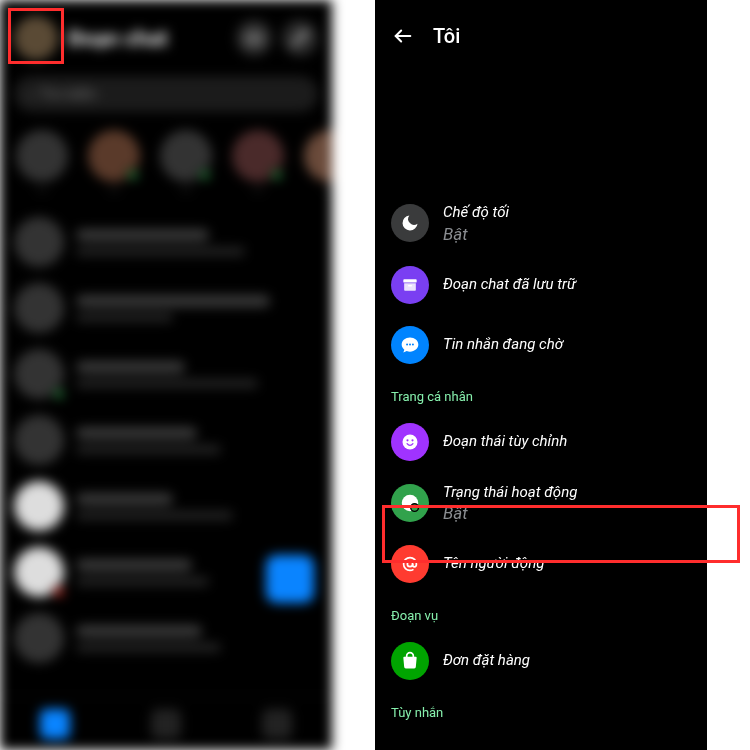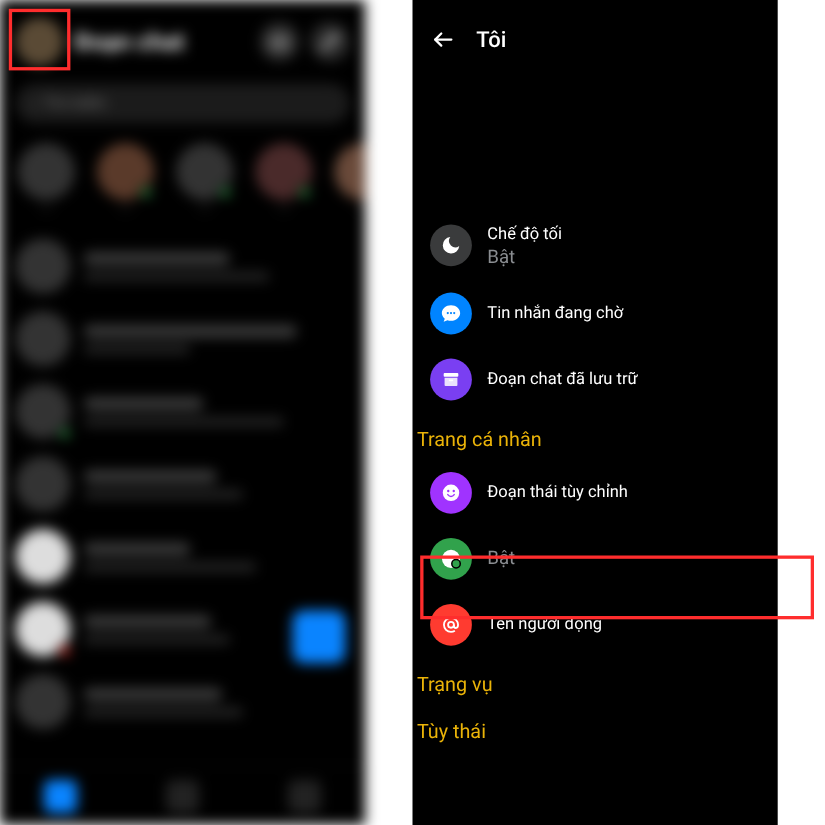--- a/index.html
+++ b/index.html
@@ -112,35 +112,35 @@
   padding: 22px 16px 12px 14px;
 }
 .back-arrow {
   width: 28px; height: 28px; display: flex; align-items: center; justify-content: center;
   font-size: 22px; color: #fff;
 }
 .settings-title { font-size: 20px; font-weight: 500; }
 
 .settings-body { padding: 130px 0 0 0; }
 .section-label {
-  color: #eab308; font-size: 18px;
-  padding: 14px 16px 8px 4px;
+  color: #86efac; font-size: 13px;
+  padding: 14px 16px 8px 16px;
 }
 
 .setting-row {
   display: flex; align-items: center; gap: 14px;
   padding: 11px 16px;
 }
 .setting-icon {
   width: 38px; height: 38px; border-radius: 50%;
   display: flex; align-items: center; justify-content: center;
   flex-shrink: 0;
 }
 .setting-icon svg { display: block; }
-.setting-text { display: flex; flex-direction: column; }
+.setting-text { display: flex; flex-direction: column; font-style: italic; }
 .setting-title { font-size: 15px; color: #fff; line-height: 1.3; }
 .setting-sub { font-size: 17px; color: #8a8d91; margin-top: 1px; }
 
 .ic-dark   { background: #3a3b3c; }
 .ic-blue   { background: #0084ff; }
 .ic-purple-dk { background: #7a3ff2; }
 .ic-purple { background: #a033ff; }
 .ic-green  { background: #31a24c; }
 .ic-red    { background: #ff3b30; }
 .ic-green2 { background: #00a400; }
@@ -277,46 +277,46 @@
             <path d="M21 12.79A9 9 0 1 1 11.21 3a7 7 0 0 0 9.79 9.79z"></path>
           </svg>
       </div>
       <div class="setting-text">
         <span class="setting-title">Chế độ tối</span>
         <span class="setting-sub">Bật</span>
       </div>
     </div>
 
     <div class="setting-row">
+      <div class="setting-icon ic-purple-dk">
+        <svg width="20" height="20" viewBox="0 0 24 24" fill="#fff">
+            <rect x="4" y="5" width="16" height="4" rx="1"></rect>
+            <path d="M5 10h14v8a1 1 0 0 1-1 1H6a1 1 0 0 1-1-1v-8z" opacity="0.85"></path>
+            <rect x="9.5" y="12" width="5" height="1.8" rx="0.9"></rect>
+          </svg>
+      </div>
+      <div class="setting-text">
+        <span class="setting-title">Đoạn chat đã lưu trữ</span>
+      </div>
+    </div>
+
+    <div class="setting-row">
       <div class="setting-icon ic-blue">
         <svg width="20" height="20" viewBox="0 0 24 24" fill="#fff">
             <path d="M12 3C6.5 3 2 6.8 2 11.5c0 2.4 1.2 4.6 3.2 6.1L4 21l4.1-1.7c1.2.4 2.5.7 3.9.7 5.5 0 10-3.8 10-8.5S17.5 3 12 3z"></path>
             <circle cx="8.5" cy="11.5" r="1.2" fill="#0084ff"></circle>
             <circle cx="12" cy="11.5" r="1.2" fill="#0084ff"></circle>
             <circle cx="15.5" cy="11.5" r="1.2" fill="#0084ff"></circle>
           </svg>
       </div>
       <div class="setting-text">
         <span class="setting-title">Tin nhắn đang chờ</span>
       </div>
     </div>
 
-    <div class="setting-row">
-      <div class="setting-icon ic-purple-dk">
-        <svg width="20" height="20" viewBox="0 0 24 24" fill="#fff">
-            <rect x="4" y="5" width="16" height="4" rx="1"></rect>
-            <path d="M5 10h14v8a1 1 0 0 1-1 1H6a1 1 0 0 1-1-1v-8z" opacity="0.85"></path>
-            <rect x="9.5" y="12" width="5" height="1.8" rx="0.9"></rect>
-          </svg>
-      </div>
-      <div class="setting-text">
-        <span class="setting-title">Đoạn chat đã lưu trữ</span>
-      </div>
-    </div>
-
     <div class="section-label">Trang cá nhân</div>
 
     <div class="setting-row">
       <div class="setting-icon ic-purple">
         <svg width="20" height="20" viewBox="0 0 24 24" fill="#fff">
             <circle cx="12" cy="12" r="9"></circle>
             <circle cx="9" cy="10" r="1.3" fill="#a033ff"></circle>
             <circle cx="15" cy="10" r="1.3" fill="#a033ff"></circle>
             <path d="M8.5 14c1 1.3 2.2 2 3.5 2s2.5-.7 3.5-2" stroke="#a033ff" stroke-width="1.6" fill="none" stroke-linecap="round"></path>
           </svg>
@@ -327,38 +327,49 @@
     </div>
 
     <div class="setting-row">
       <div class="setting-icon ic-green">
         <svg width="22" height="22" viewBox="0 0 24 24">
             <circle cx="12" cy="12" r="9" fill="#fff"></circle>
             <circle cx="17" cy="17" r="4.2" fill="#31a24c" stroke="#000" stroke-width="1.5"></circle>
           </svg>
       </div>
       <div class="setting-text">
+        <span class="setting-title">Trạng thái hoạt động</span>
         <span class="setting-sub">Bật</span>
       </div>
     </div>
 
     <div class="setting-row">
       <div class="setting-icon ic-red">
         <svg width="20" height="20" viewBox="0 0 24 24" fill="none" stroke="#fff" stroke-width="2">
             <circle cx="12" cy="12" r="3.2"></circle>
             <path d="M15.2 12v1.3c0 1.2.9 2.2 2.1 2.2 1.6 0 2.4-1.4 2.4-3.5 0-4.3-3.4-7.7-7.7-7.7S4.3 7.7 4.3 12s3.4 7.7 7.7 7.7c1.6 0 3-.5 4.2-1.3"></path>
           </svg>
       </div>
       <div class="setting-text">
         <span class="setting-title">Tên người động</span>
       </div>
     </div>
 
-    <div class="section-label">Trạng vụ</div>
-
-
-    <div class="section-label">Tùy thái</div>
+    <div class="section-label">Đoạn vụ</div>
+
+    <div class="setting-row">
+      <div class="setting-icon ic-green2">
+        <svg width="20" height="20" viewBox="0 0 24 24" fill="#fff">
+            <path d="M7 7V6a5 5 0 0 1 10 0v1h2a1 1 0 0 1 1 1l-1 11a2 2 0 0 1-2 2H7a2 2 0 0 1-2-2L4 8a1 1 0 0 1 1-1h2zm2 0h6V6a3 3 0 0 0-6 0v1z"></path>
+          </svg>
+      </div>
+      <div class="setting-text">
+        <span class="setting-title">Đơn đặt hàng</span>
+      </div>
+    </div>
+
+    <div class="section-label">Tùy nhắn</div>
 
   </div>
 </div>
 
 <div class="highlight-box hl-avatar"></div>
 <div class="highlight-box hl-active-status"></div>
 
 </body></html>

